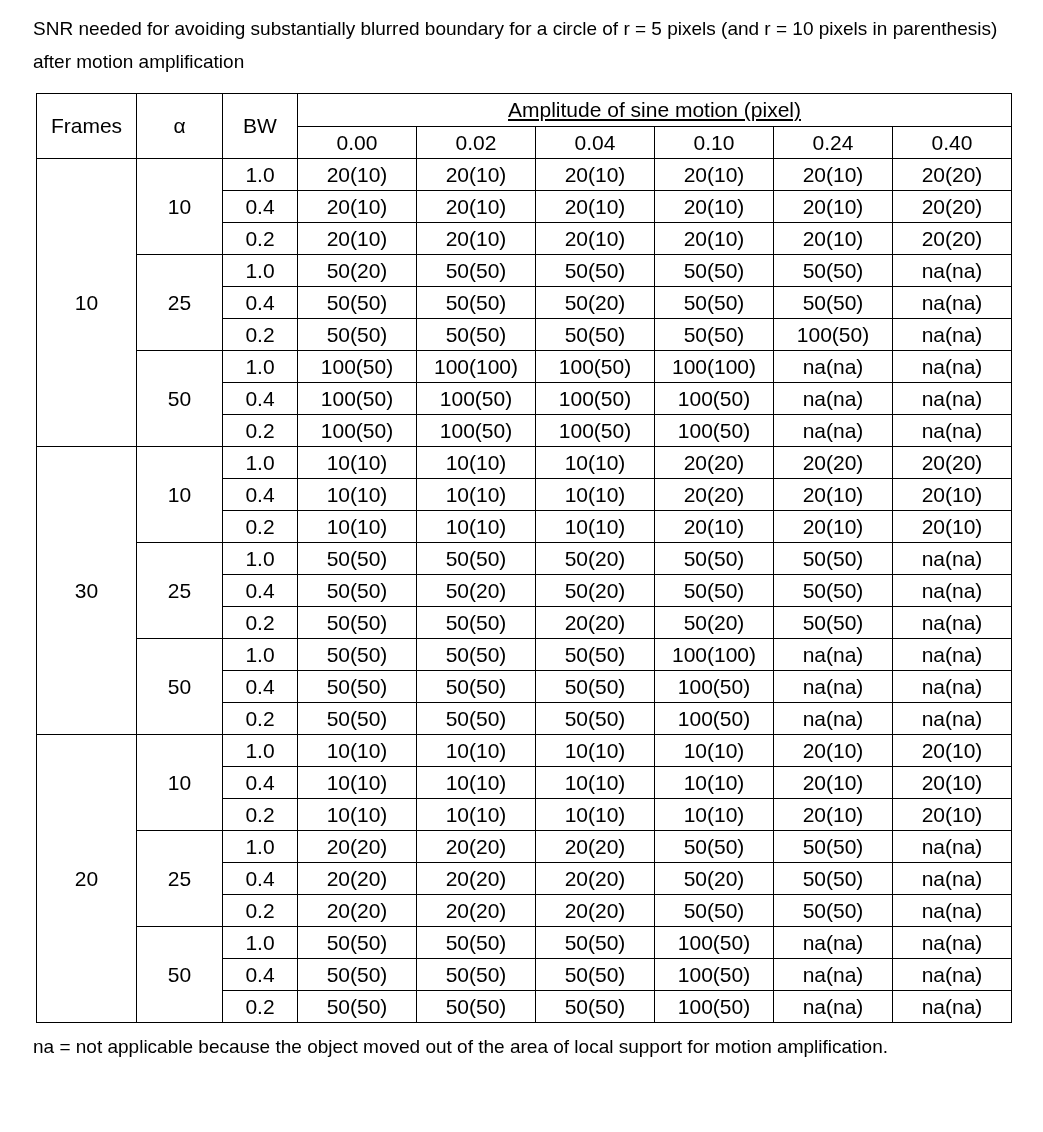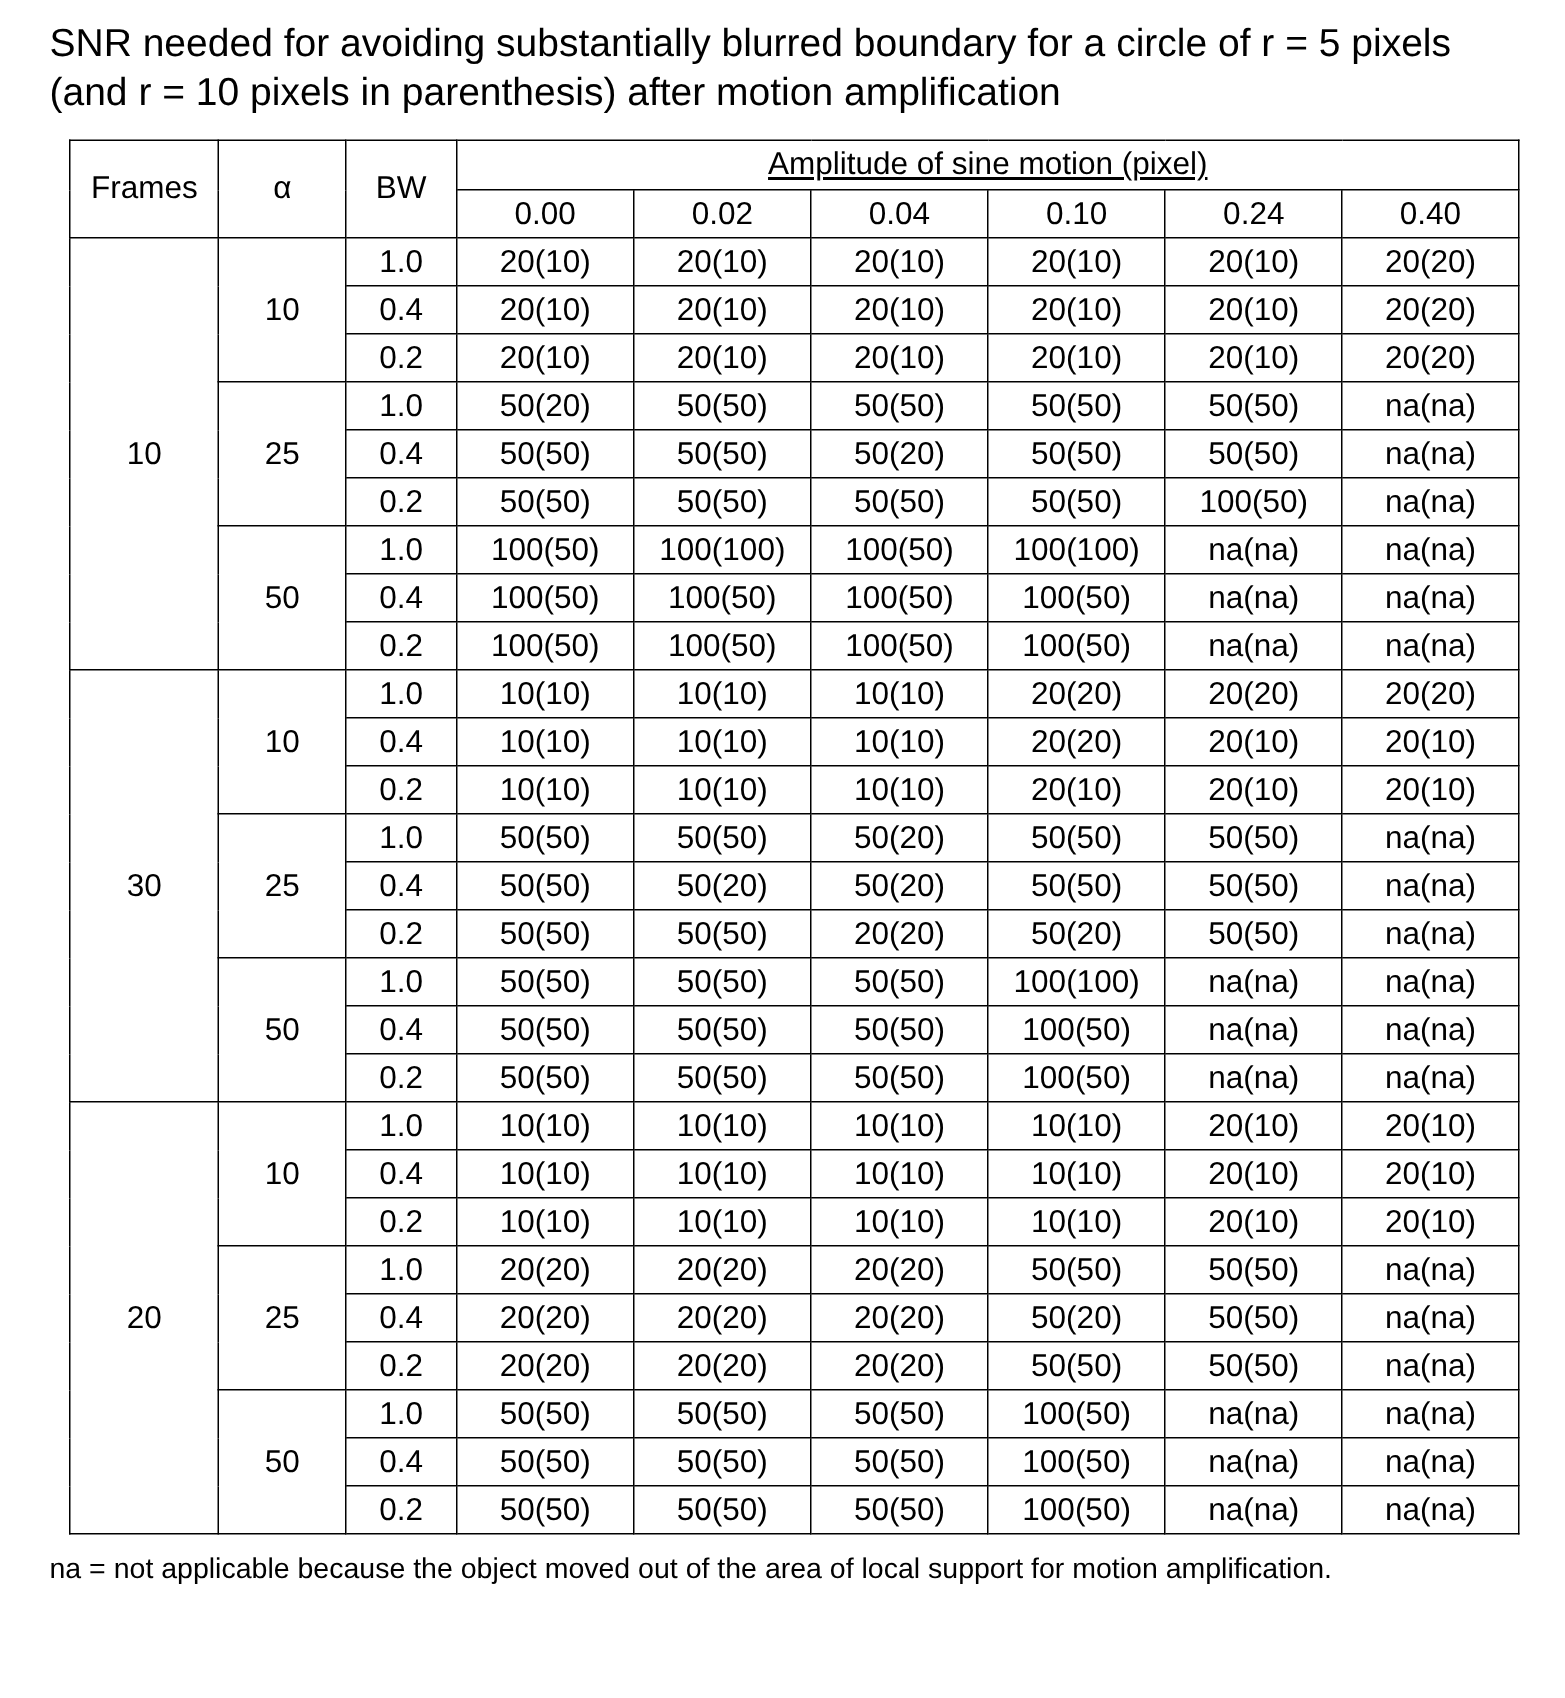--- a/index.html
+++ b/index.html
@@ -11,29 +11,29 @@
   }
   body {
     width: 1043px;
     height: 1132px;
     overflow: hidden;
   }
   .page {
     padding: 12px 30px 0 33px;
   }
   .title {
-    font-size: 26px;
+    font-size: 19px;
     line-height: 33px;
     margin: 0 0 15px 0;
     width: 985px;
   }
   table.snr-table {
     border-collapse: collapse;
     table-layout: fixed;
-    margin-left: 13px;
+    margin-left: 3px;
   }
   table.snr-table th,
   table.snr-table td {
     border: 1.5px solid #000000;
     font-weight: normal;
     font-size: 21px;
     text-align: center;
     vertical-align: middle;
     padding: 0 3px;
     height: 31px;

